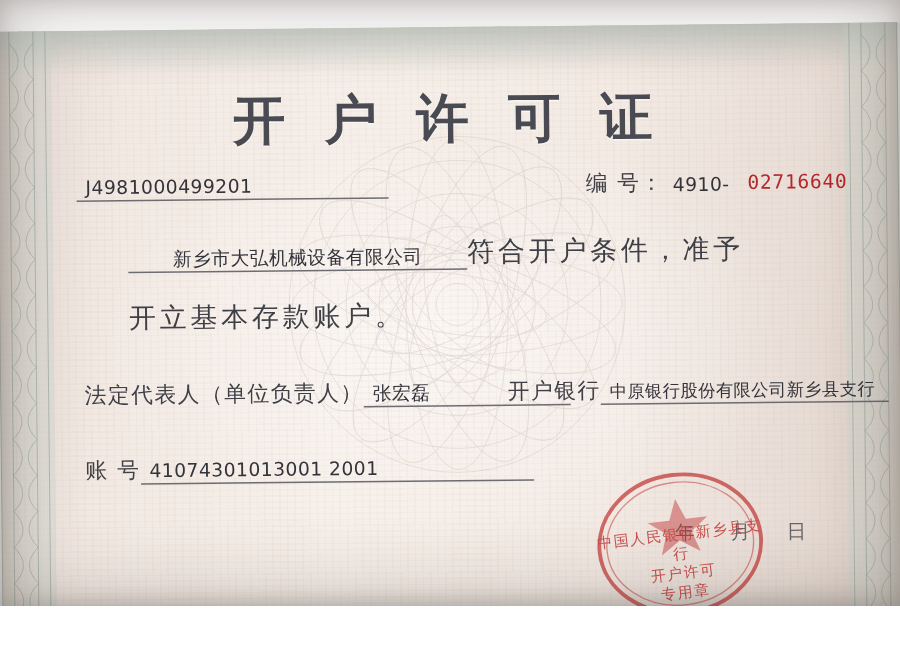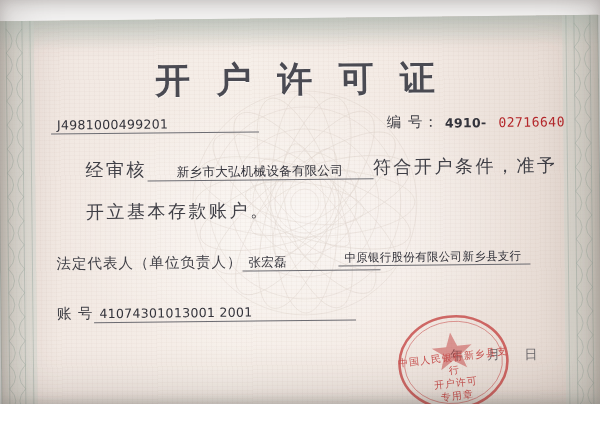--- a/index.html
+++ b/index.html
@@ -136,21 +136,21 @@
   }
   .val {
     font-family: "DejaVu Sans", sans-serif;
     font-size: 12.5px;
     color: #33333b;
     letter-spacing: 0.3px;
     padding: 0 6px 1px 6px;
     border-bottom: 1px solid #6c6c72;
     line-height: 1.1;
   }
-  .val.noline { border-bottom: none; font-weight: bold; }
+  .val.noline { border-bottom: none; }
   .val.red {
     color: #b4272b;
     font-family: "DejaVu Sans Mono", monospace;
     font-size: 13px;
     letter-spacing: 0.5px;
     border-bottom: none;
   }
 
   
   #row-approval { left: 52px; top: 98px; }
@@ -278,35 +278,35 @@
       <span class="val">J4981000499201</span>
     </div>
 
     <div class="row" id="row-number">
       <span class="lbl">编 号：</span>
       <span class="val noline">4910-</span>
       <span class="val red">02716640</span>
     </div>
 
     <div class="row" id="row-body1">
-      <span class="lbl big">经审核</span>
       <span class="val">新乡市大弘机械设备有限公司</span>
       <span class="lbl big">符合开户条件，准予</span>
     </div>
 
     <div class="row" id="row-body2">
       <span class="lbl big">开立基本存款账户。</span>
     </div>
 
     <div class="row" id="row-legal">
       <span class="lbl">法定代表人（单位负责人）</span>
       <span class="val">张宏磊</span>
     </div>
 
     <div class="row" id="row-bank">
+      <span class="lbl">开户银行</span>
       <span class="val">中原银行股份有限公司新乡县支行</span>
     </div>
 
     <div class="row" id="row-account">
       <span class="lbl">账  号</span>
       <span class="val">41074301013001 2001</span>
     </div>
 
     <div class="row" id="row-date">
       <span class="lbl">年 月 日</span>

